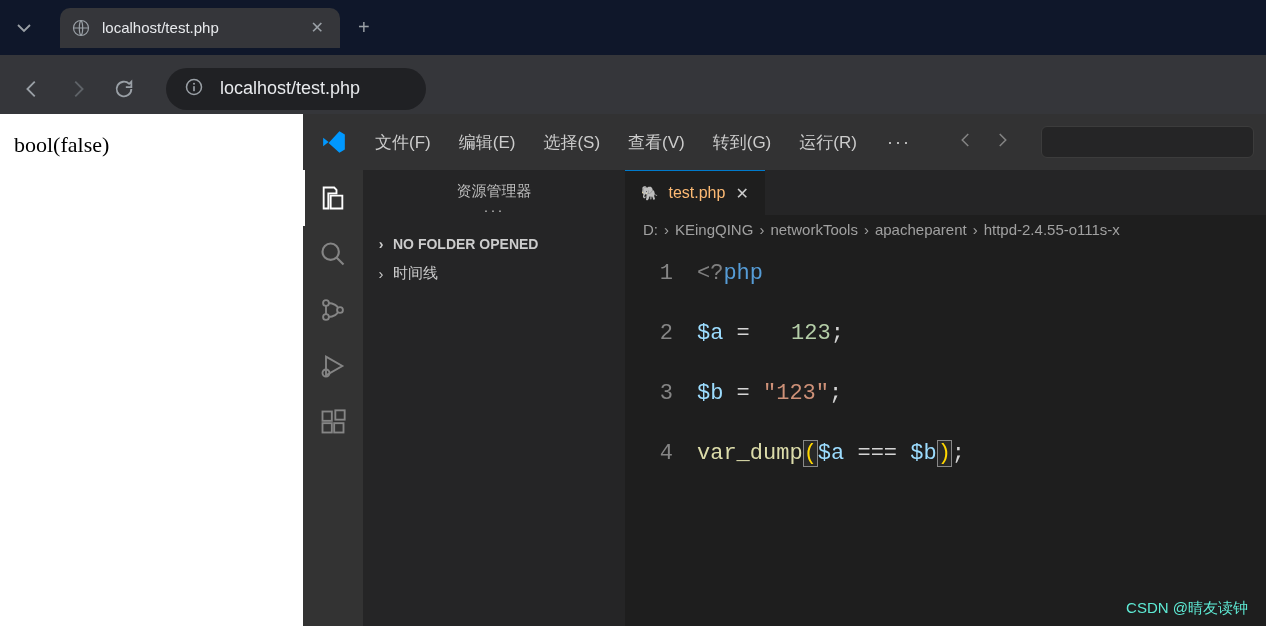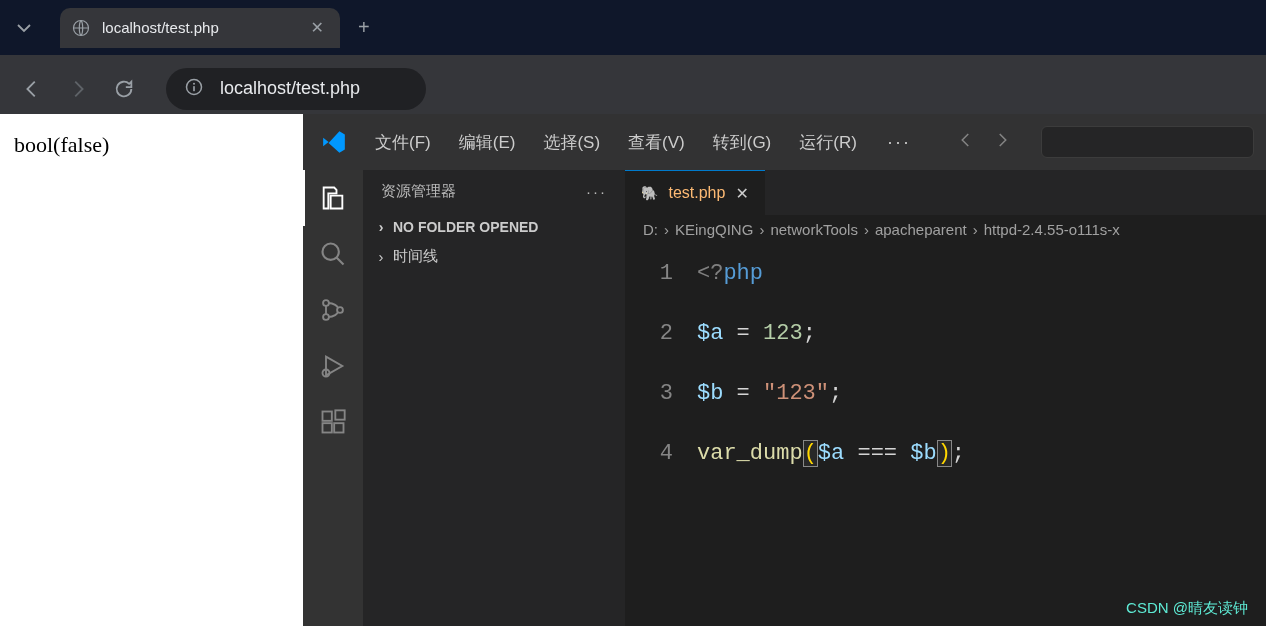--- a/index.html
+++ b/index.html
@@ -38,21 +38,21 @@
     .search-box-vs { flex: 1; margin-left: 30px; background: #252526; border: 1px solid #3c3c3c; border-radius: 6px; height: 32px; }
     
     .vscode-body { display: flex; flex: 1; overflow: hidden; }
     
     .activity-bar { width: 60px; background: #333333; display: flex; flex-direction: column; align-items: center; padding-top: 12px; gap: 24px; }
     .activity-icon { width: 32px; height: 32px; color: #858585; cursor: pointer; display: flex; align-items: center; justify-content: center; }
     .activity-icon.active { color: #ffffff; }
     .activity-bar-indicator { position: absolute; left: 0; top: 0; width: 2px; height: 56px; background: #fff; }
     
     .sidebar { width: 262px; background: #252526; display: flex; flex-direction: column; }
-    .sidebar-header { display: flex; align-items: center; justify-content: space-between; padding: 12px 18px; color: #bbbbbb; font-size: 15px; }
+    .sidebar-header { display: flex; align-items: center; justify-content: space-between; padding: 12px 18px; color: #bbbbbb; font-size: 15px; flex-direction: column; }
     .sidebar-more { color: #bbbbbb; cursor: pointer; letter-spacing: 2px; }
     .sidebar-section { display: flex; align-items: center; padding: 6px 10px; color: #cccccc; font-size: 14px; font-weight: 700; cursor: pointer; gap: 4px; }
     .sidebar-sub { display: flex; align-items: center; padding: 6px 10px; color: #cccccc; font-size: 15px; cursor: pointer; gap: 4px; }
     .chevron { width: 16px; display: inline-block; text-align: center; }
     
     .editor-area { flex: 1; display: flex; flex-direction: column; background: #1e1e1e; }
     .tab-row { display: flex; background: #252526; height: 45px; }
     .editor-tab { display: flex; align-items: center; background: #1e1e1e; padding: 0 16px; gap: 10px; border-top: 1px solid #007acc; }
     .php-icon { color: #a074c4; font-size: 14px; }
     .editor-tab-name { color: #fdba74; font-size: 16px; }
@@ -64,21 +64,21 @@
     .code-area { flex: 1; display: flex; font-family: Consolas, "Courier New", monospace; font-size: 22px; padding-top: 12px; }
     .gutter { width: 72px; text-align: right; color: #858585; padding-right: 24px; }
     .gutter div { height: 60px; line-height: 36px; }
     .code-lines { flex: 1; }
     .code-line { height: 60px; line-height: 36px; white-space: pre; }
     
     .tk-tag { color: #808080; }
     .tk-php { color: #569cd6; }
     .tk-var { color: #9cdcfe; }
     .tk-op { color: #d4d4d4; }
-    .tk-num { color: #b5cea8; }
+    .tk-num { color: #b5cea8; margin-left: 28px; }
     .tk-str { color: #ce9178; }
     .tk-func { color: #dcdcaa; margin-top: 30px; }
     .tk-punc { color: #d4d4d4; }
     .bracket-hl { border: 1px solid #888; background: rgba(100,100,100,0.15); }
     .paren-y { color: #ffd700; }
     
     .watermark { position: absolute; right: 18px; bottom: 8px; color: #5eead4; font-size: 15px; }
   </style>
 </head>
 <body>

